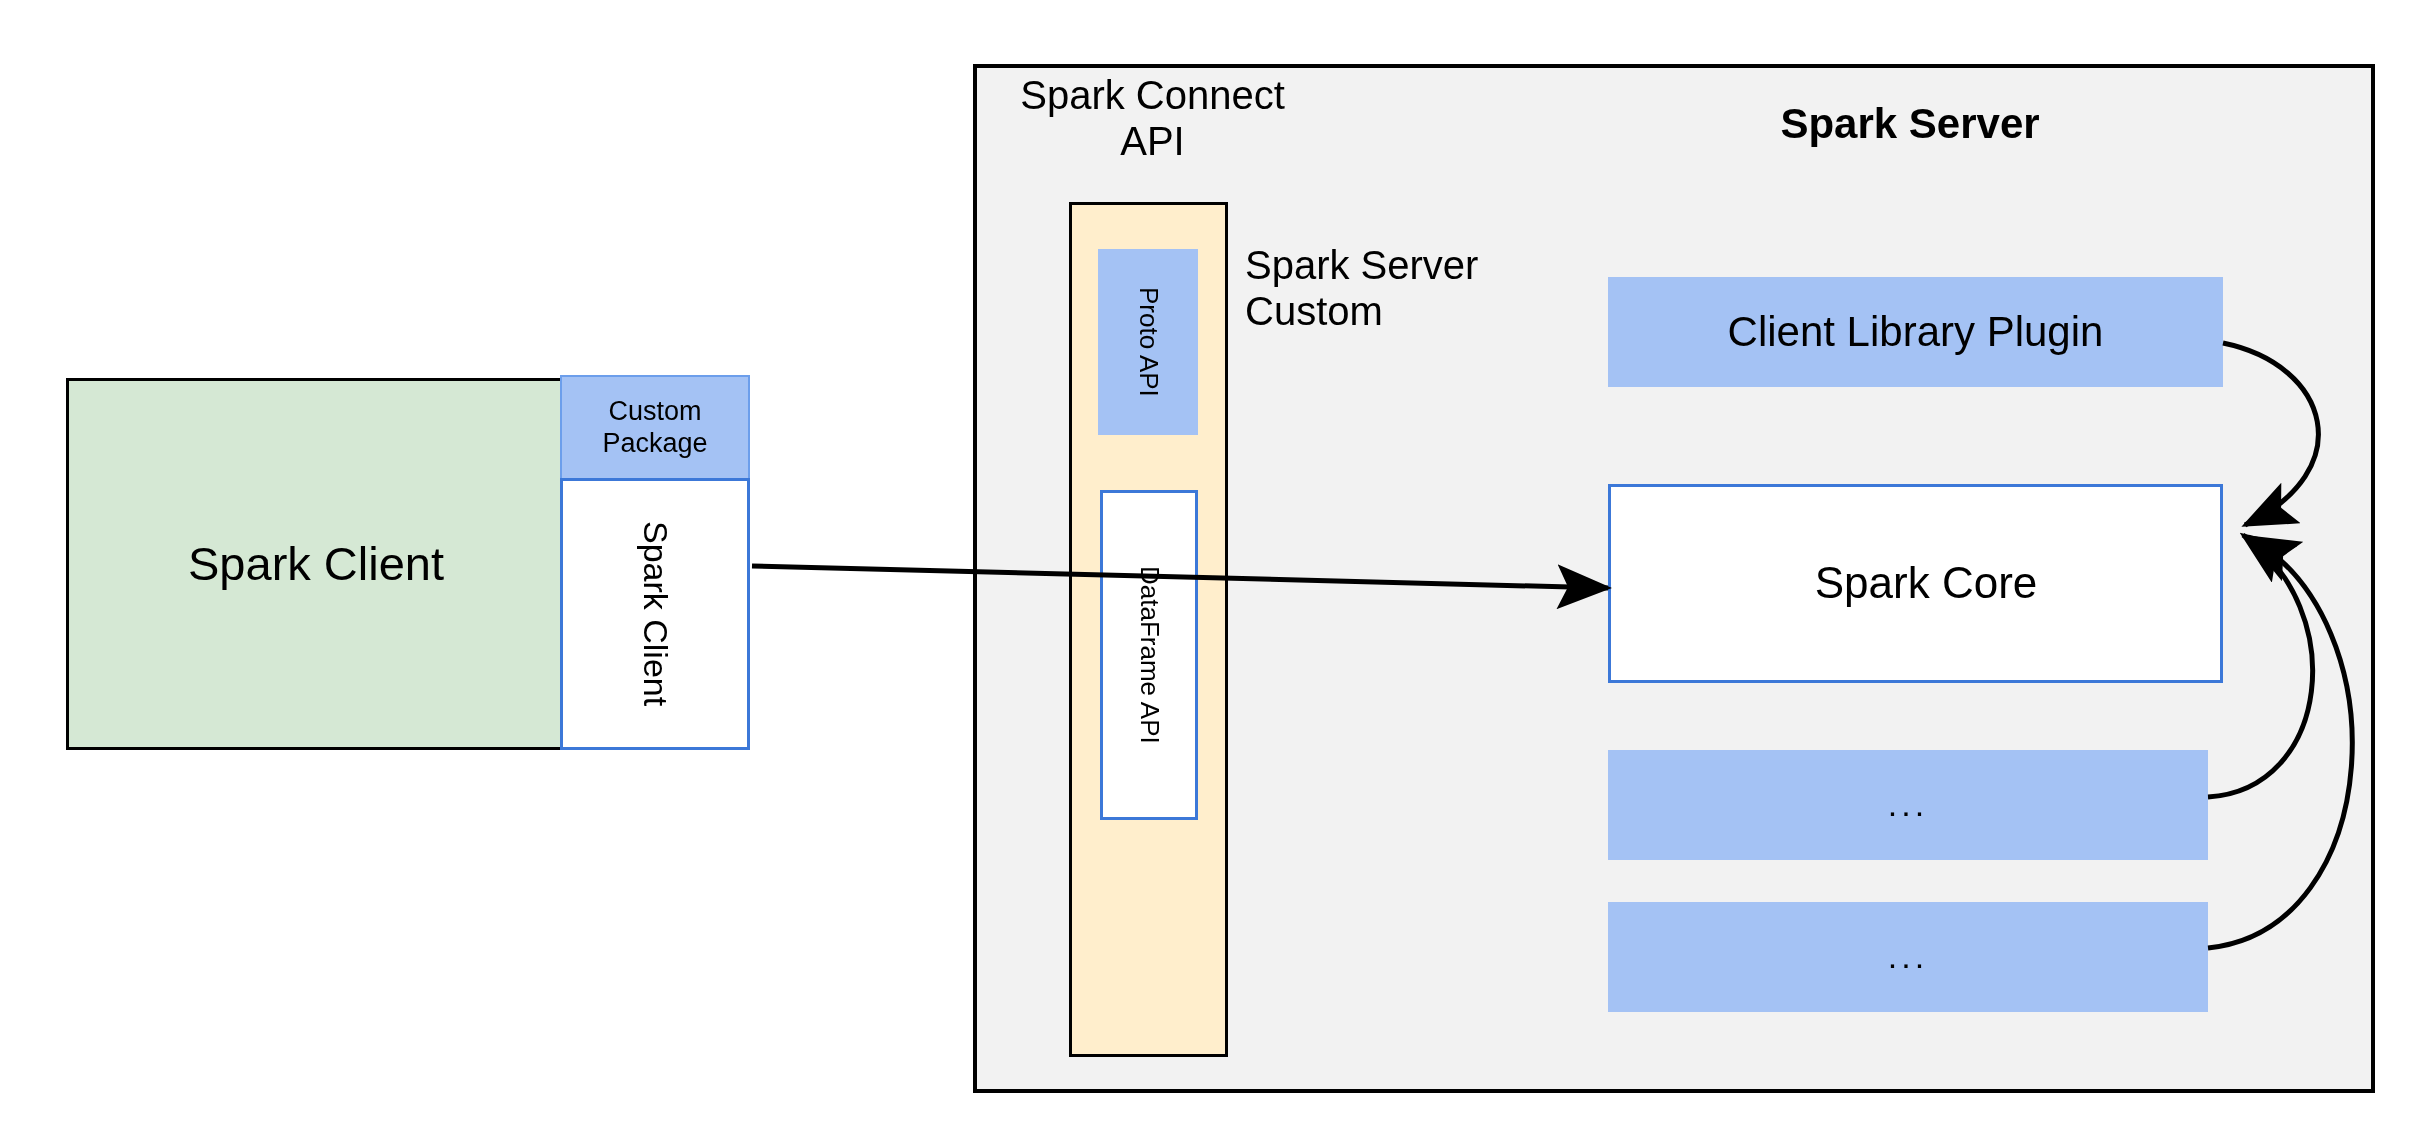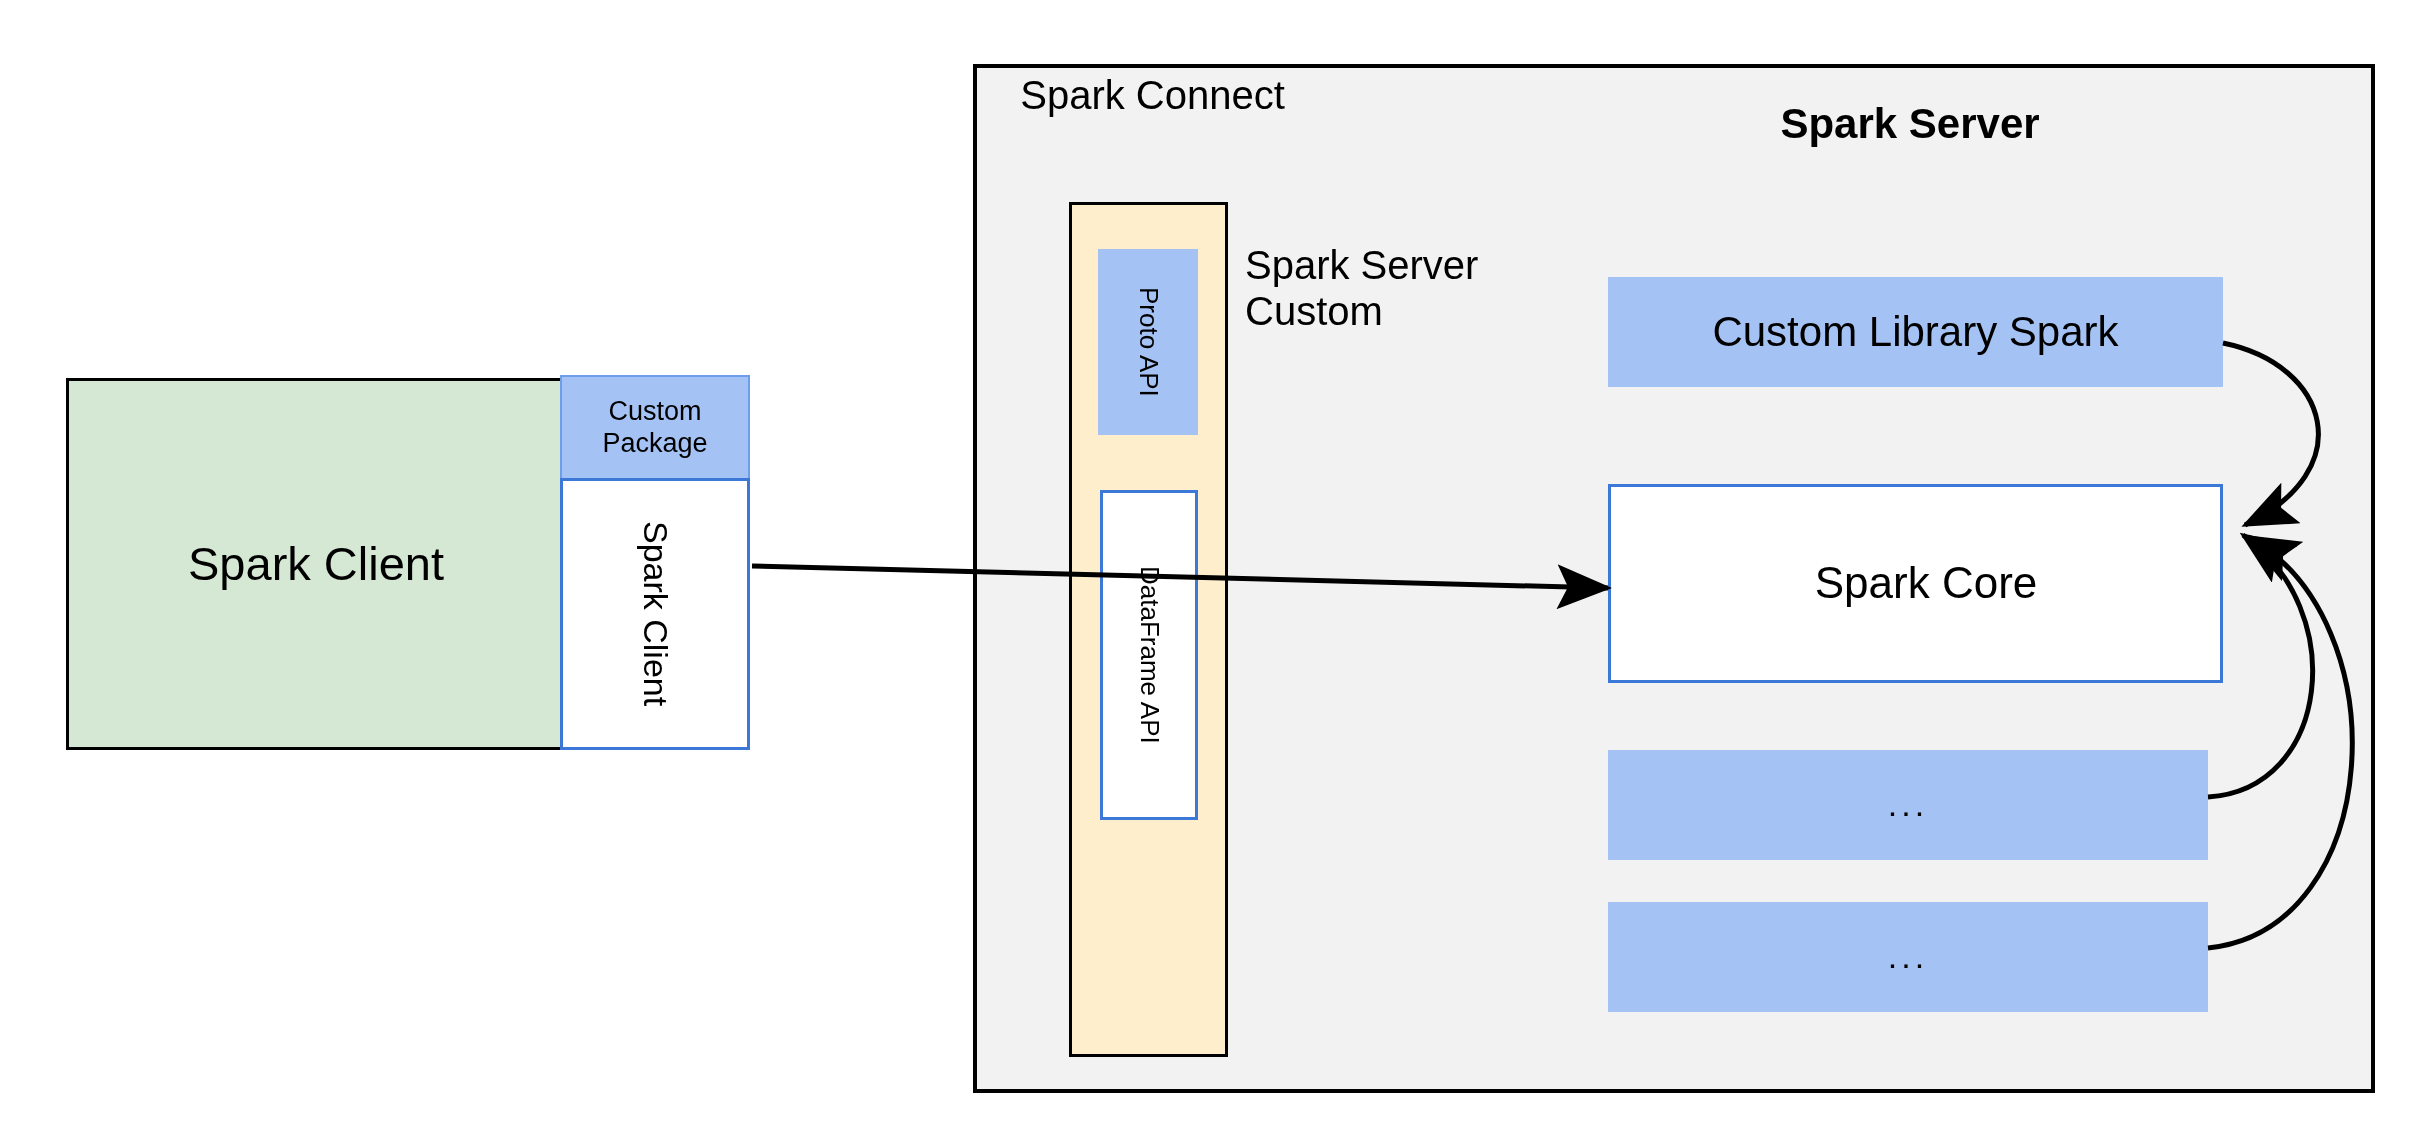--- a/index.html
+++ b/index.html
@@ -225,20 +225,21 @@
 
 <div id="canvas">
 
   <div class="node" id="server-panel"></div>
 
   <div class="node" id="connect-column"></div>
 
   <div class="node" id="spark-connect-api-label">
     <div class="label">
       <div>Spark Connect</div>
+      <div>API</div>
     </div>
   </div>
 
   <div class="node" id="spark-server-title">Spark Server</div>
 
   <div class="node" id="spark-server-library-label">
     <div class="label">
       <div>Spark Server</div>
       <div>Custom</div>
     </div>
@@ -246,21 +247,21 @@
 
   <div class="node" id="proto-api">
     <span class="vlabel">Proto API</span>
   </div>
 
   <div class="node" id="dataframe-api">
     <span class="vlabel">DataFrame API</span>
   </div>
 
   <div class="node" id="custom-library-plugin">
-    <span>Custom Library Spark</span>
+    <span>Client Library Plugin</span>
   </div>
 
   <div class="node" id="spark-core">
     <span>Spark Core</span>
   </div>
 
   <div class="node" id="ellipsis-1">
     <span>...</span>
   </div>
 

